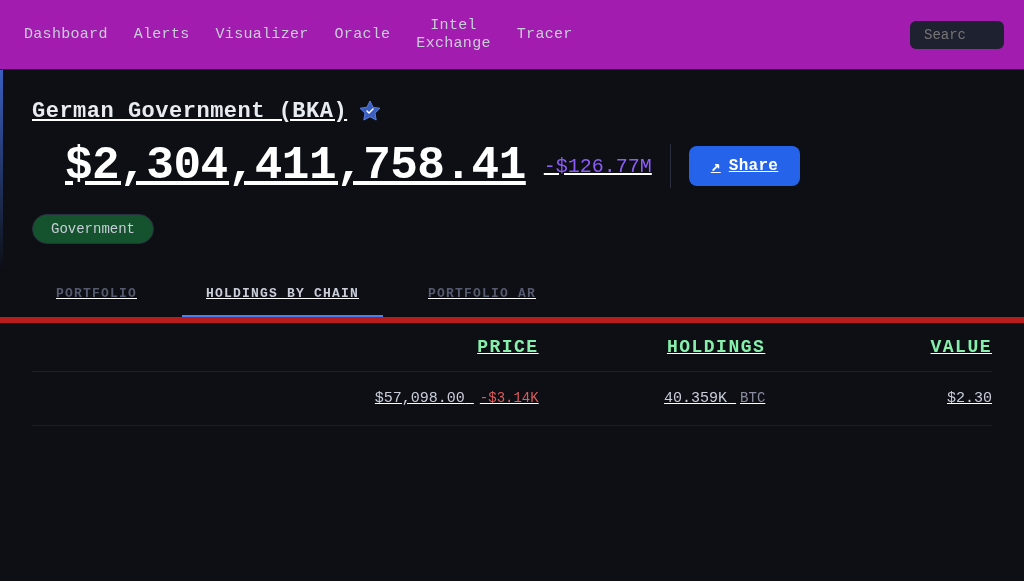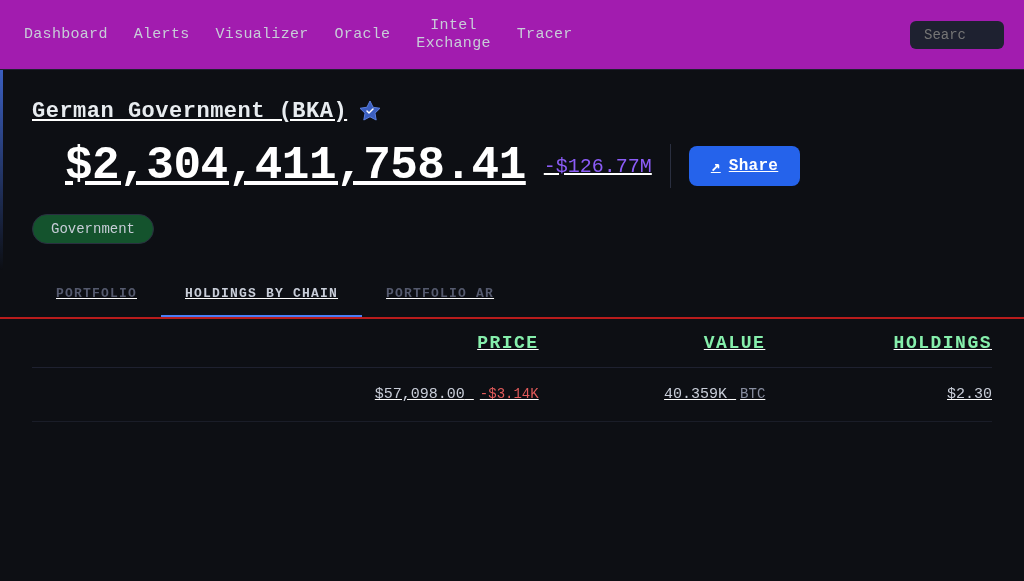--- a/index.html
+++ b/index.html
@@ -153,23 +153,24 @@
       border-radius: 20px;
       padding: 6px 18px;
       font-size: 14px;
       color: #c8cdd8;
       margin-bottom: 28px;
     }
 
     
     .tabs-row {
       display: flex;
-      border-bottom: 2px solid #b91c1c;
+      border-bottom: 6px solid #b91c1c;
       margin: 0 -32px;
       padding: 0 32px;
+      gap: 21px;
     }
 
     .tab {
       padding: 14px 24px;
       font-size: 13px;
       font-weight: 600;
       letter-spacing: 1.2px;
       color: #555a6e;
       cursor: pointer;
       border-bottom: 2px solid transparent;
@@ -294,22 +295,22 @@
   <div class="tabs-row">
     <div class="tab">PORTFOLIO</div>
     <div class="tab active">HOLDINGS BY CHAIN</div>
     <div class="tab">PORTFOLIO AR</div>
   </div>
 
   
   <div class="table-header">
     <div class="table-header-cell"></div>
     <div class="table-header-cell">PRICE</div>
+    <div class="table-header-cell">HOLDINGS</div>
     <div class="table-header-cell">VALUE</div>
-    <div class="table-header-cell">HOLDINGS</div>
   </div>
 
   
   <div class="table-row">
     <div class="table-cell"></div>
     <div class="table-cell">
       <span>$57,098.00</span>
       <span class="price-change">-$3.14K</span>
     </div>
     <div class="table-cell">

